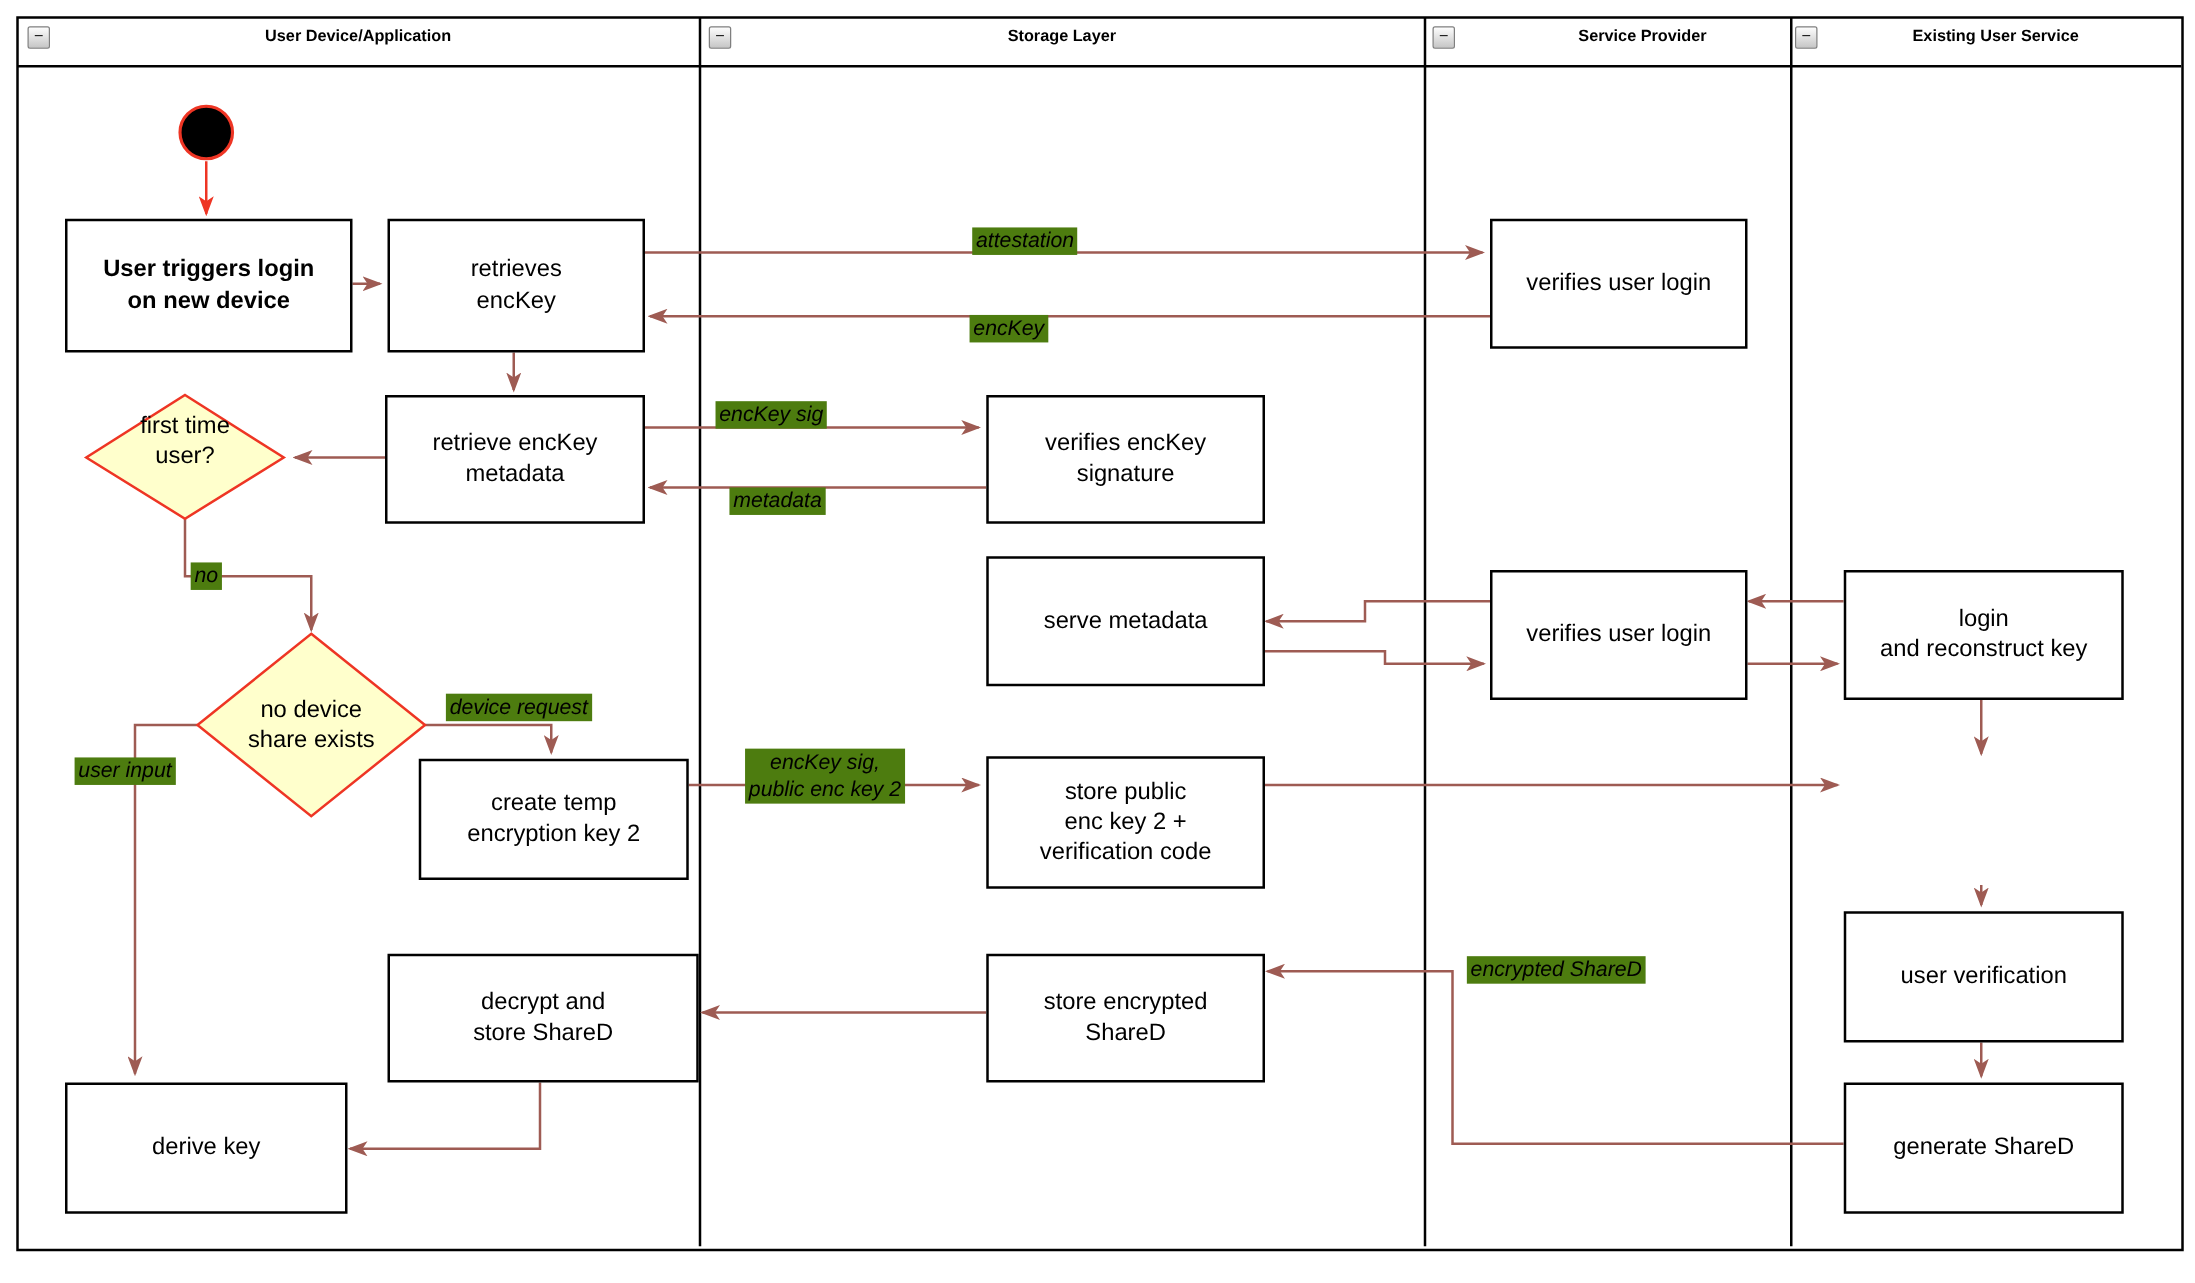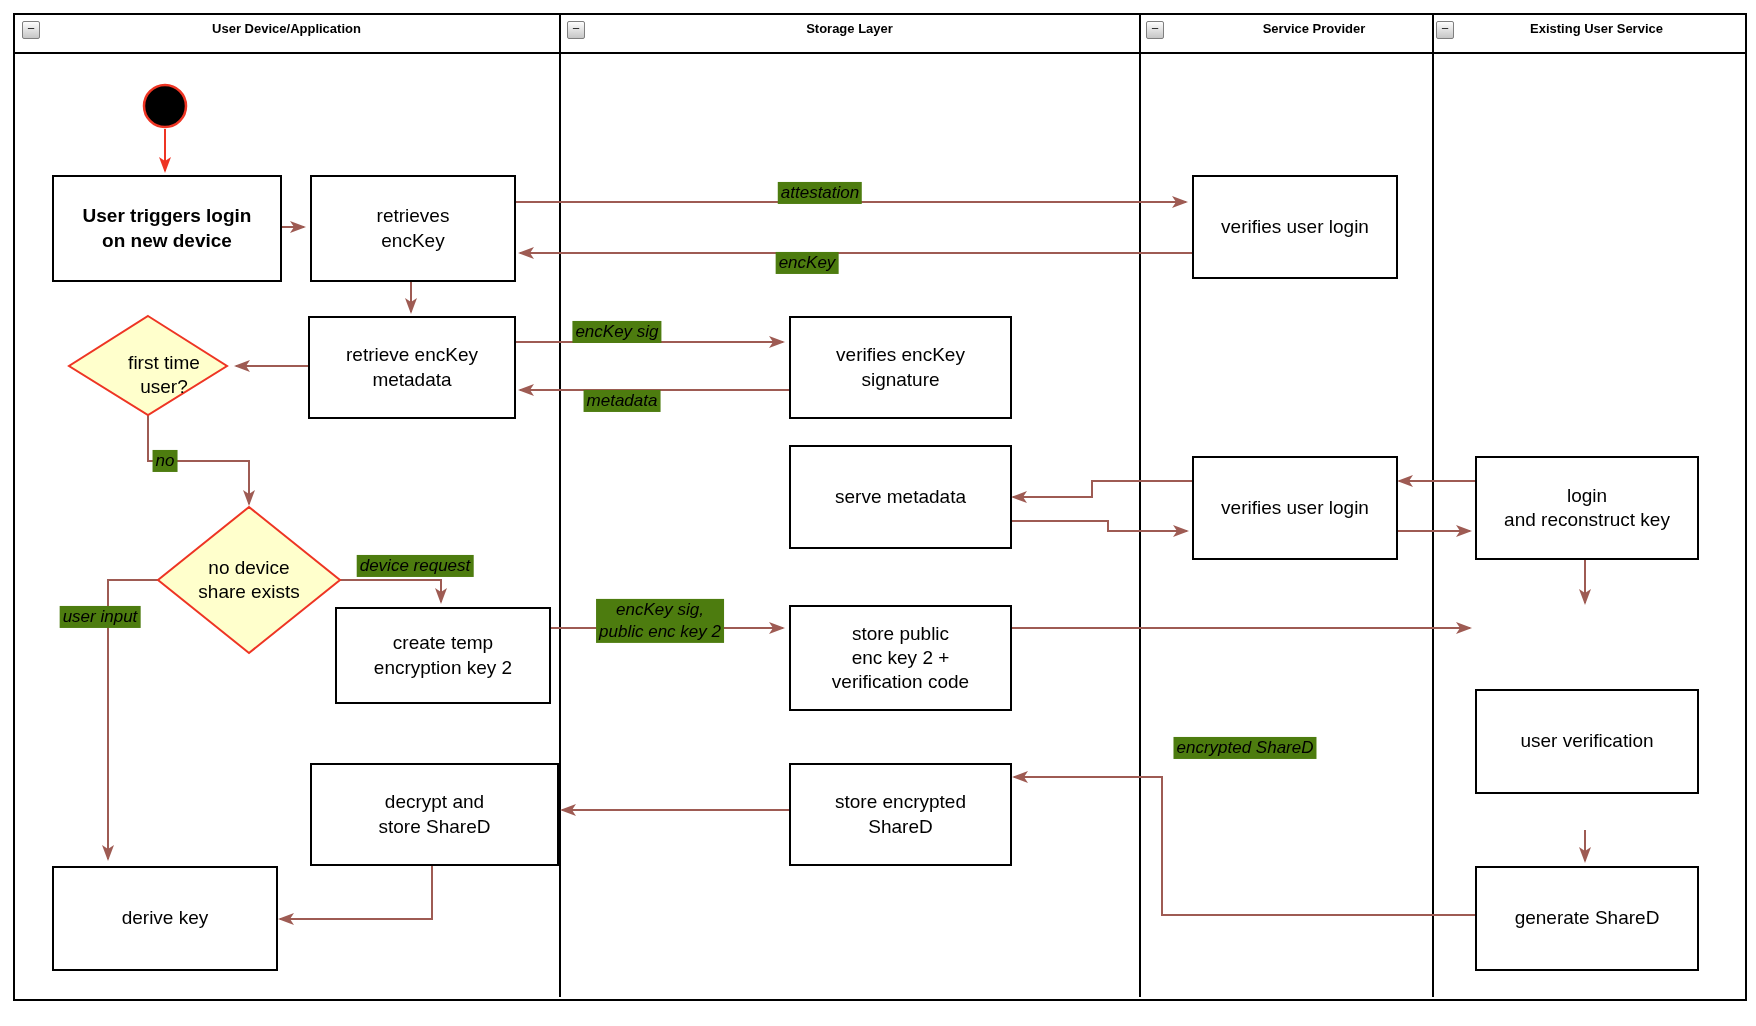--- a/index.html
+++ b/index.html
@@ -96,37 +96,37 @@
 signature</div>
   <div class="node" style="left:789px;top:445px;width:219px;height:100px;">serve metadata</div>
   <div class="node" style="left:1192px;top:456px;width:202px;height:100px;">verifies user login</div>
   <div class="node" style="left:1475px;top:456px;width:220px;height:100px;">login
 and reconstruct key</div>
   <div class="node" style="left:335px;top:607px;width:212px;height:93px;">create temp
 encryption key 2</div>
   <div class="node" style="left:789px;top:605px;width:219px;height:102px;">store public
 enc key 2 +
 verification code</div>
-  <div class="node" style="left:1475px;top:689px;width:220px;height:101px;">user verification</div>
+  <div class="node" style="left:1475px;top:729px;width:220px;height:101px;">user verification</div>
   <div class="node" style="left:310px;top:763px;width:245px;height:99px;">decrypt and
 store ShareD</div>
   <div class="node" style="left:789px;top:763px;width:219px;height:99px;">store encrypted
 ShareD</div>
   <div class="node" style="left:52px;top:866px;width:222px;height:101px;">derive key</div>
   <div class="node" style="left:1475px;top:866px;width:220px;height:101px;">generate ShareD</div>
 
-  <div class="dtext" style="left:148px;top:375px;margin-left:16px;">first time
+  <div class="dtext" style="left:148px;top:353px;">first time
 user?</div>
   <div class="dtext" style="left:249px;top:580px;">no device
 share exists</div>
 
   <div class="elabel" style="left:820px;top:193px;">attestation</div>
   <div class="elabel" style="left:807px;top:263px;">encKey</div>
   <div class="elabel" style="left:617px;top:332px;">encKey sig</div>
   <div class="elabel" style="left:622px;top:401px;">metadata</div>
   <div class="elabel" style="left:165px;top:461px;">no</div>
   <div class="elabel" style="left:415px;top:566px;">device request</div>
   <div class="elabel" style="left:660px;top:621px;">encKey sig,
 public enc key 2</div>
   <div class="elabel" style="left:100px;top:617px;">user input</div>
-  <div class="elabel" style="left:1245px;top:748px;text-align:right;">encrypted ShareD</div>
+  <div class="elabel" style="left:1245px;top:776px;text-align:right;">encrypted ShareD</div>
 
 </div>
 
 </body></html>

